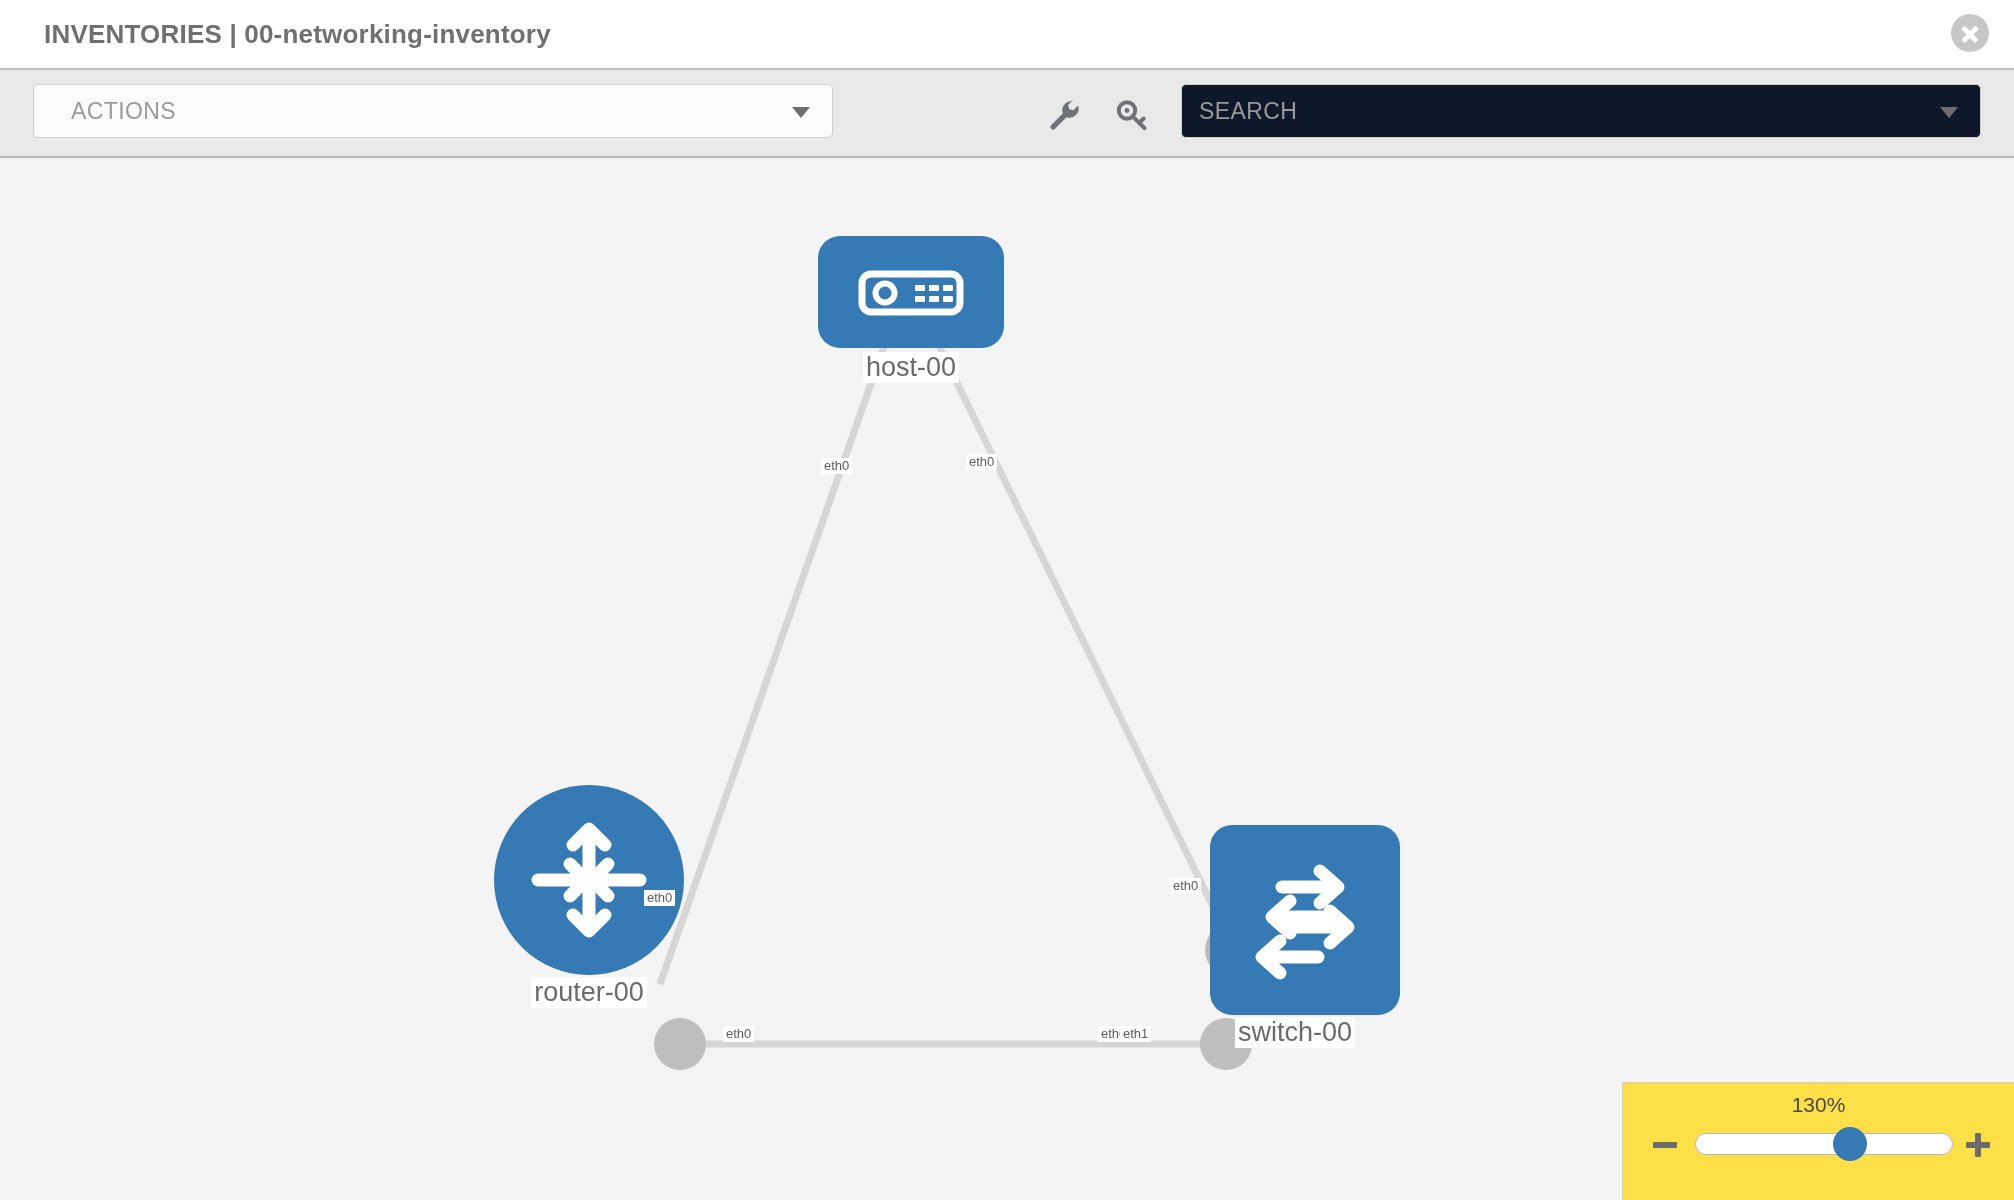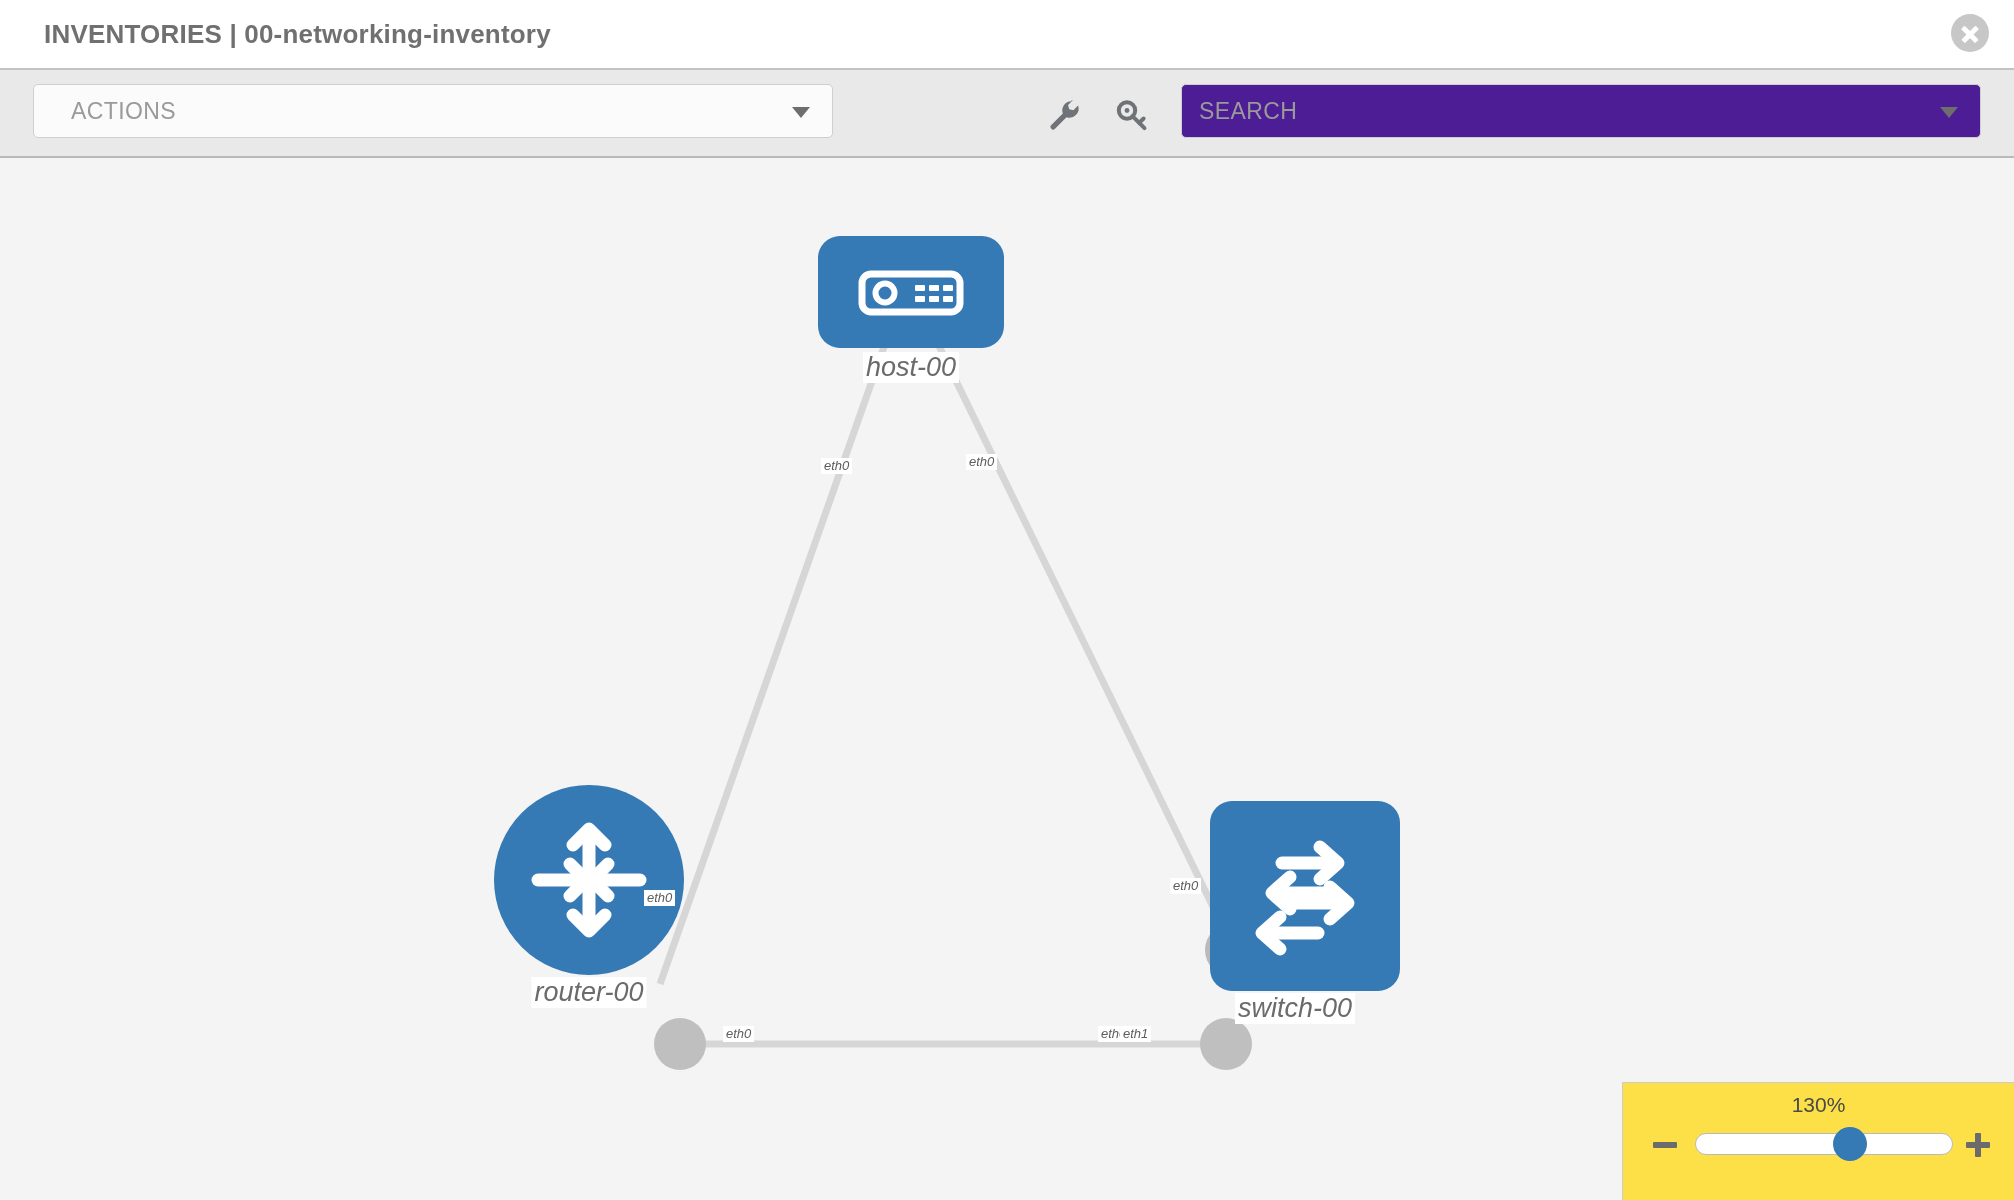--- a/index.html
+++ b/index.html
@@ -102,42 +102,41 @@
     cursor: pointer;
   }
   .tool-icon.wrench { left: 1047px; }
   .tool-icon.key    { left: 1115px; }
   .tool-icon svg { display: block; }
 
   .search-select {
     position: absolute;
     left: 1181px; top: 14px;
     width: 800px; height: 54px;
-    background: #4c1d95;
+    background: #0f172a;
     border: 1px solid #cfcfcf;
     border-radius: 5px;
     display: flex;
     align-items: center;
     cursor: text;
   }
   .search-select .label {
     margin-left: 17px;
     font-size: 23px;
     color: #9a9a9a;
     letter-spacing: 0.4px;
   }
 
   
   .canvas {
     position: absolute;
     left: 0; top: 158px;
     width: 2014px; height: 1042px;
     background: #f4f4f4;
     overflow: hidden;
-    font-style: italic;
   }
   .canvas svg.graph {
     position: absolute;
     left: 0; top: 0;
     width: 2014px; height: 1042px;
   }
 
   
   .node {
     position: absolute;
@@ -318,21 +317,21 @@
             <path d="M76 79 L92 95 L76 111"></path>
 
             <path d="M146 95 L100 95"></path>
             <path d="M114 79 L98 95 L114 111"></path>
           </g>
         </svg>
       </div>
       <div class="node-label" style="top:192px;">router-00</div>
     </div>
 
-    <div class="node" style="left:1210px; top:643px; width:170px; height:190px;">
+    <div class="node" style="left:1210px; top:667px; width:170px; height:190px;">
       <div class="node-shape-rect" style="width:190px; height:190px;">
         <svg width="190" height="190" viewBox="0 0 190 190">
           <g fill="none" stroke="#ffffff" stroke-width="13" stroke-linecap="round" stroke-linejoin="round">
 
             <path d="M72 62 L126 62"></path>
             <path d="M110 46 L128 62 L110 78"></path>
             <path d="M118 92 L64 92"></path>
             <path d="M80 76 L62 92 L80 108"></path>
 
             <path d="M82 102 L136 102"></path>

